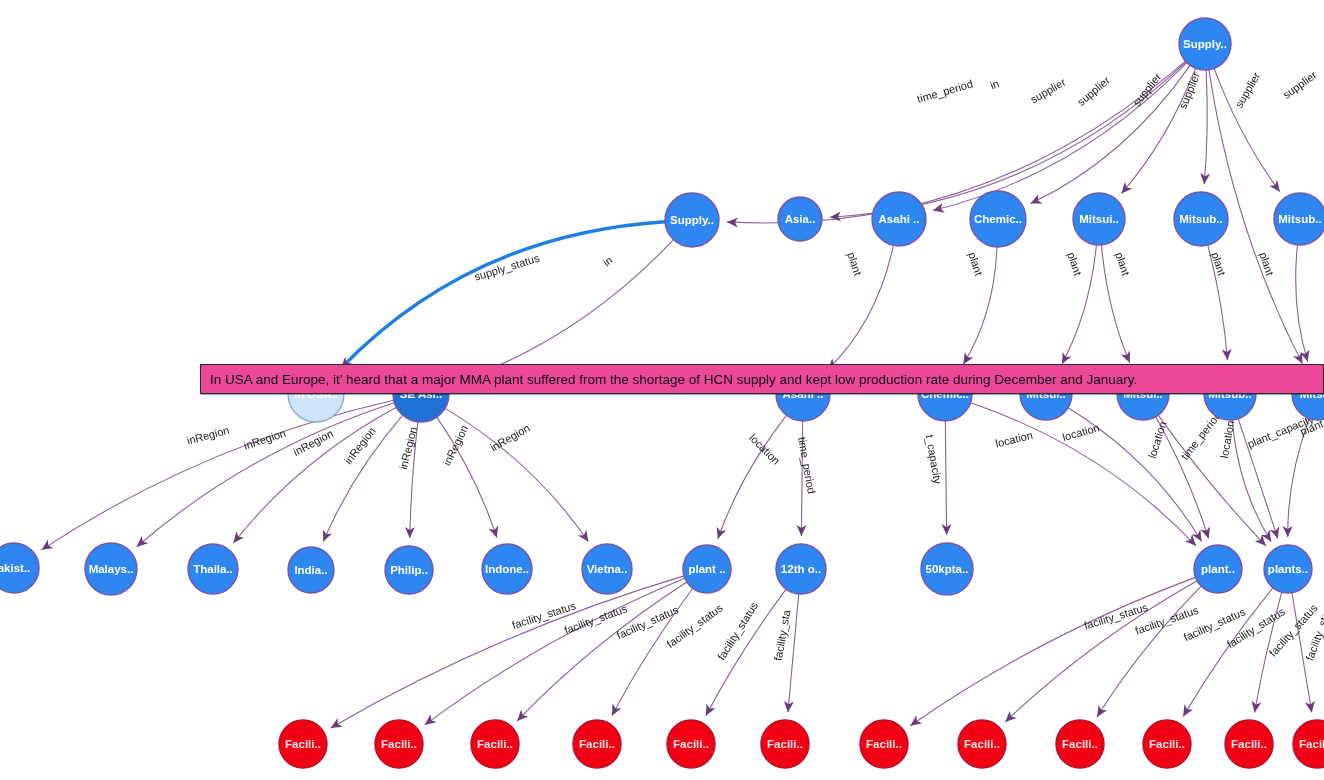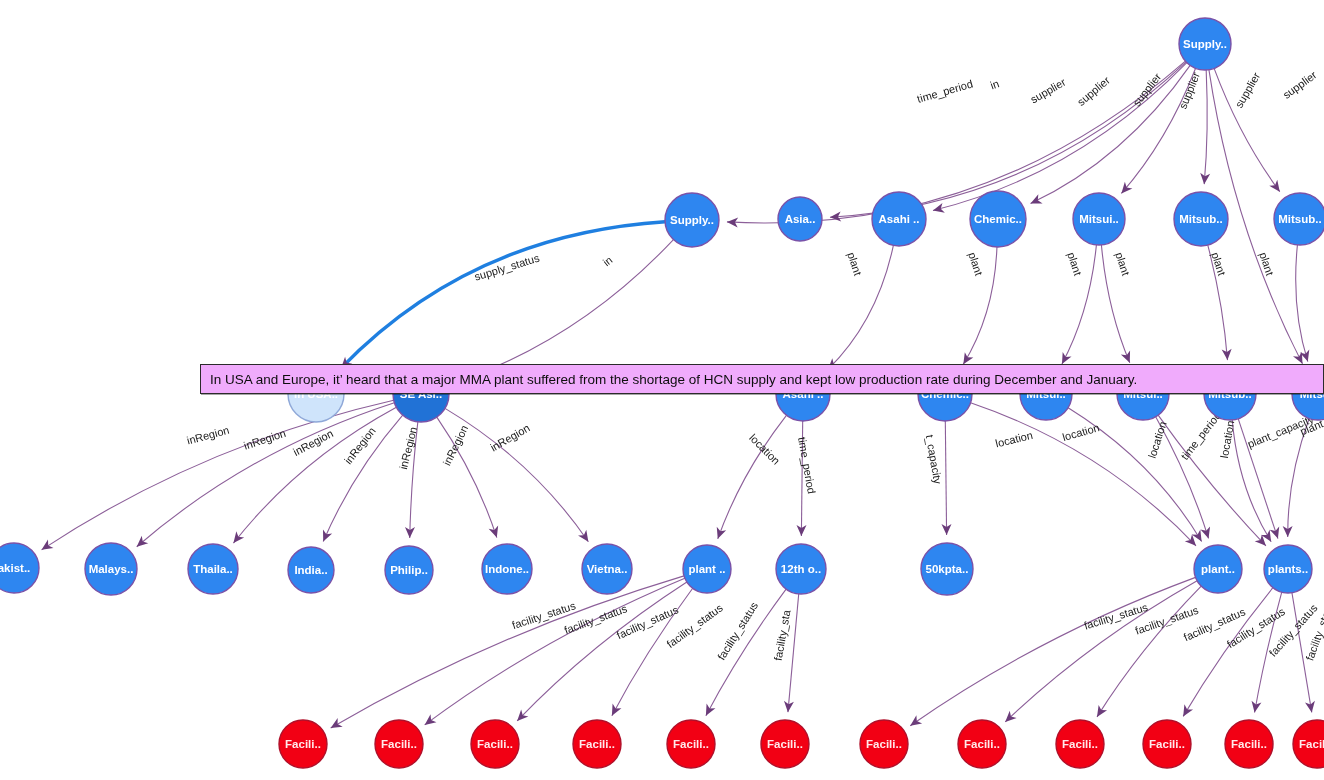--- a/index.html
+++ b/index.html
@@ -30,21 +30,21 @@
     text-anchor:middle;dominant-baseline:central;
     pointer-events:none;
   }
   .node-label.onred{fill:#ffe9ea;}
 
   #tooltip-box{
     position:absolute;
     left:200px;top:364px;
     width:1124px;height:30px;
     box-sizing:border-box;
-    background:#f0abfc;
+    background:#ec4899;
     border:1px solid #2b2b2b;
     box-shadow:1px 1px 0 rgba(0,0,0,0.35);
     display:flex;align-items:center;
     padding:0 9px;
     font-family:"Liberation Sans", sans-serif;
     font-size:13.5px;color:#0d0d0d;
     white-space:nowrap;overflow:hidden;
     z-index:50;
   }
 </style>

